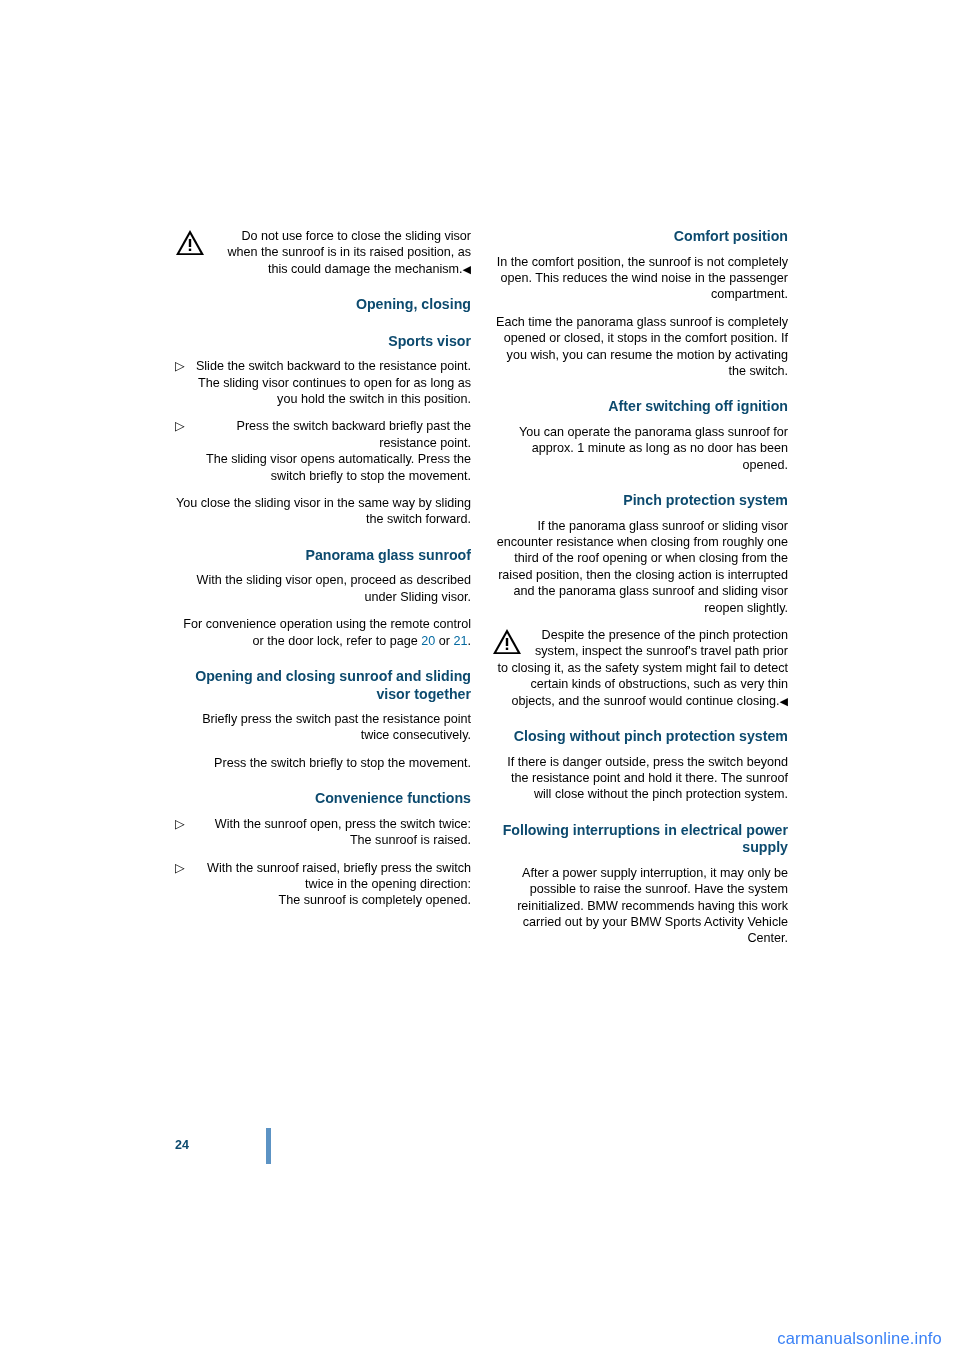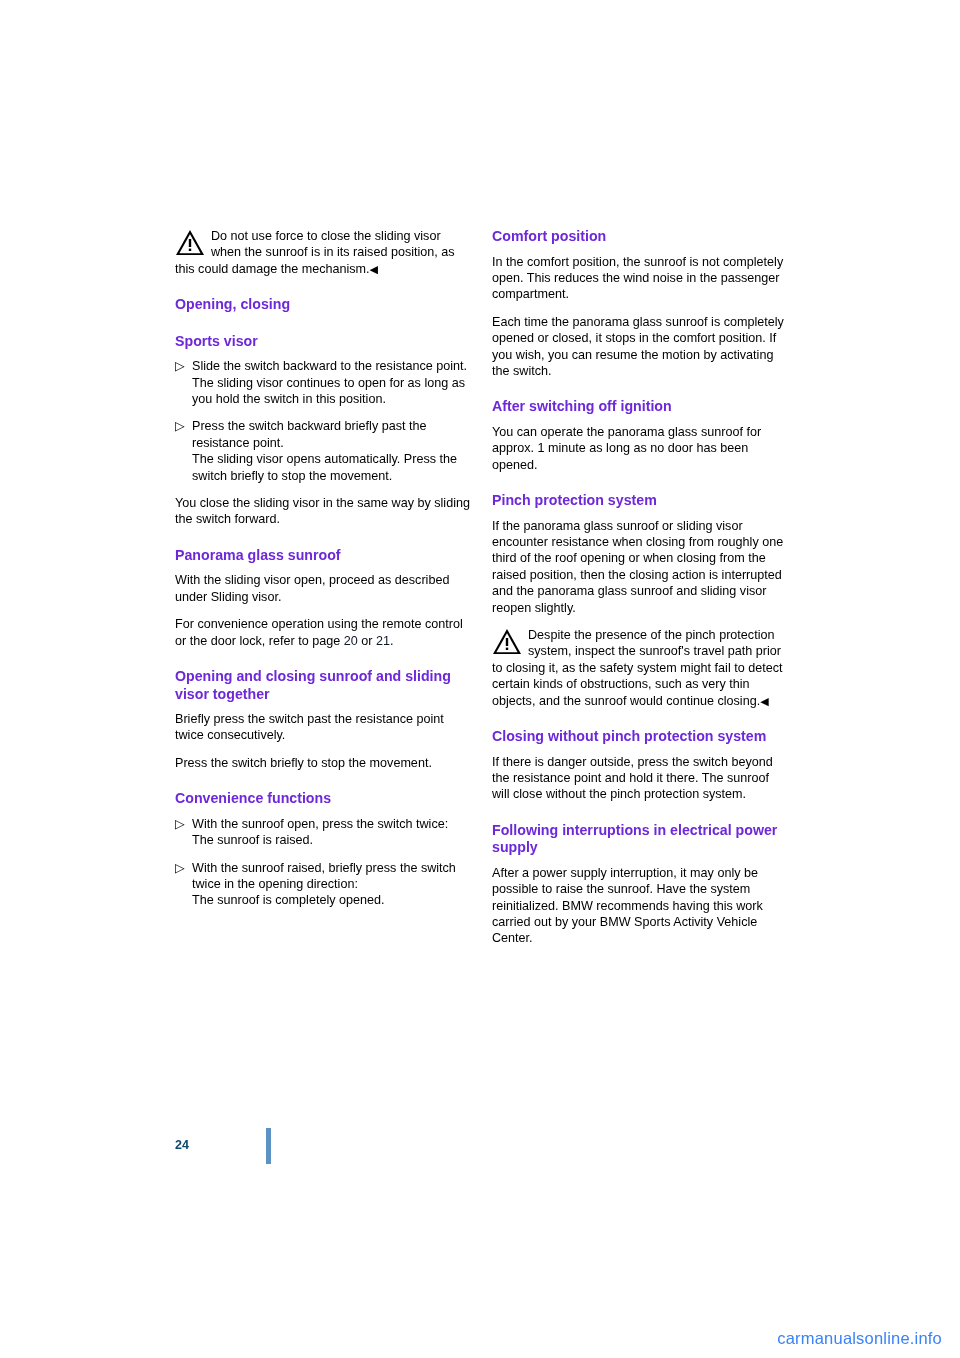--- a/index.html
+++ b/index.html
@@ -41,39 +41,40 @@
     background: #5c93c4;
   }
 
   
   .col {
     position: absolute;
     top: 228px;
     width: 296px;
     font-size: 12.6px;
     line-height: 16.4px;
+    text-align: right;
   }
   .col-left { left: 175px; }
   .col-right { left: 492px; }
 
   p {
     margin: 0 0 11px 0;
   }
 
   h2 {
     font-size: 14.2px;
     font-weight: bold;
-    color: #6d28d9;
+    color: #0c4a6e;
     margin: 19px 0 8px 0;
     line-height: 17.5px;
   }
   h2.first { margin-top: 0; }
 
   .link {
-    color: #0f172a;
+    color: #0369a1;
   }
 
   
   .note {
     position: relative;
     margin-bottom: 11px;
   }
   .note .icon {
     float: left;
     width: 30px;

